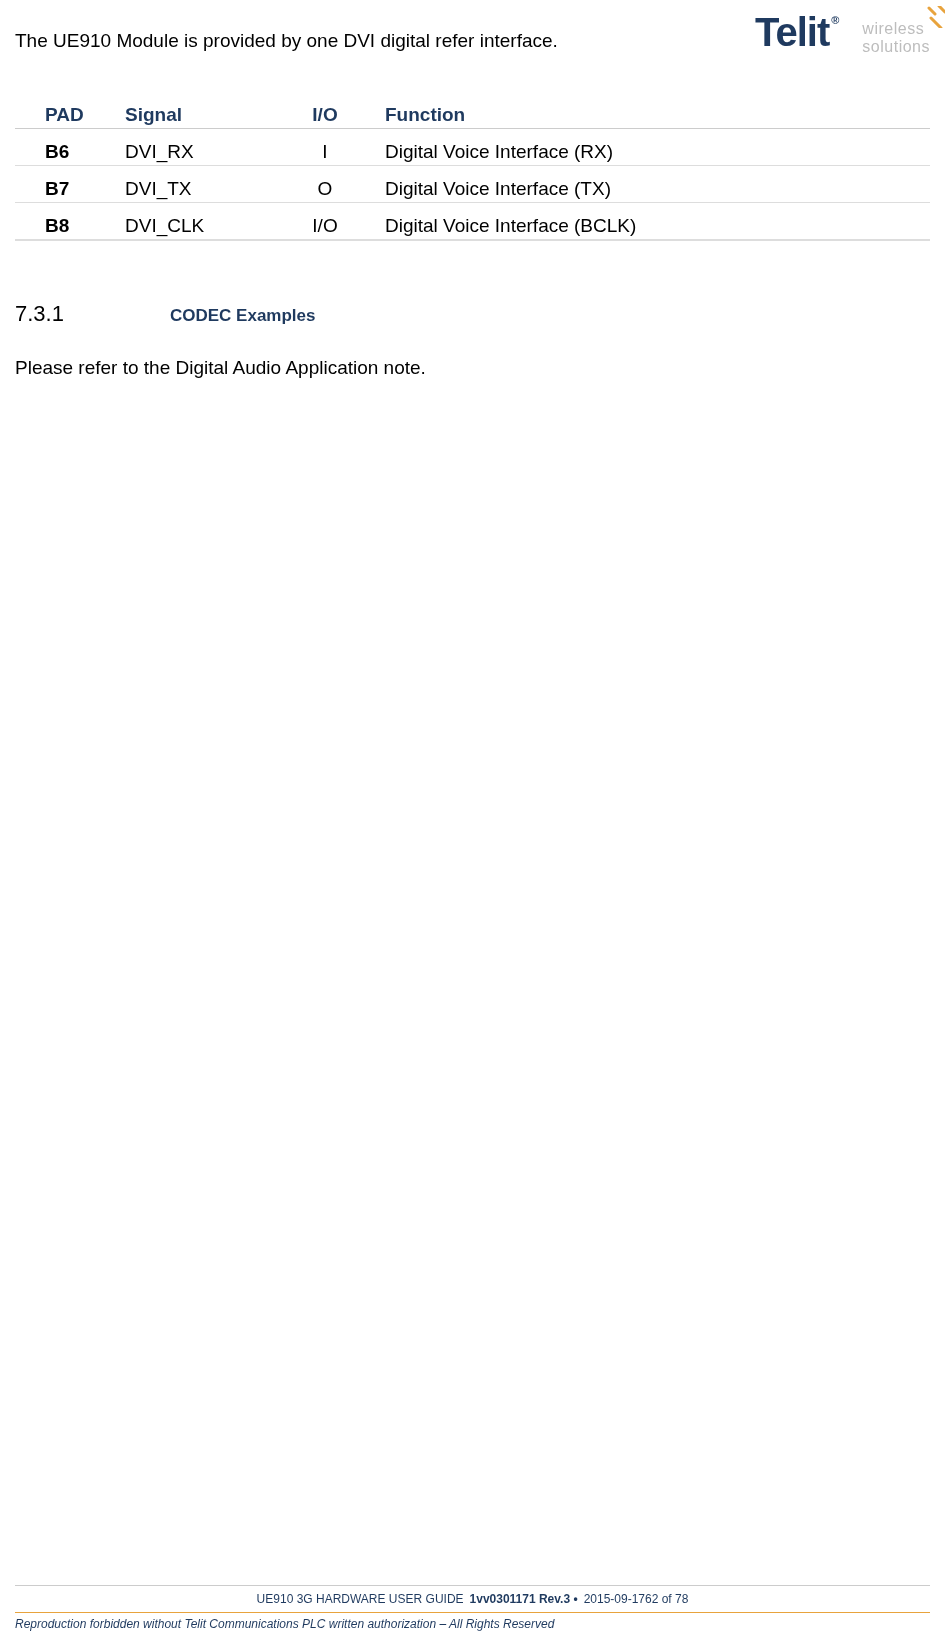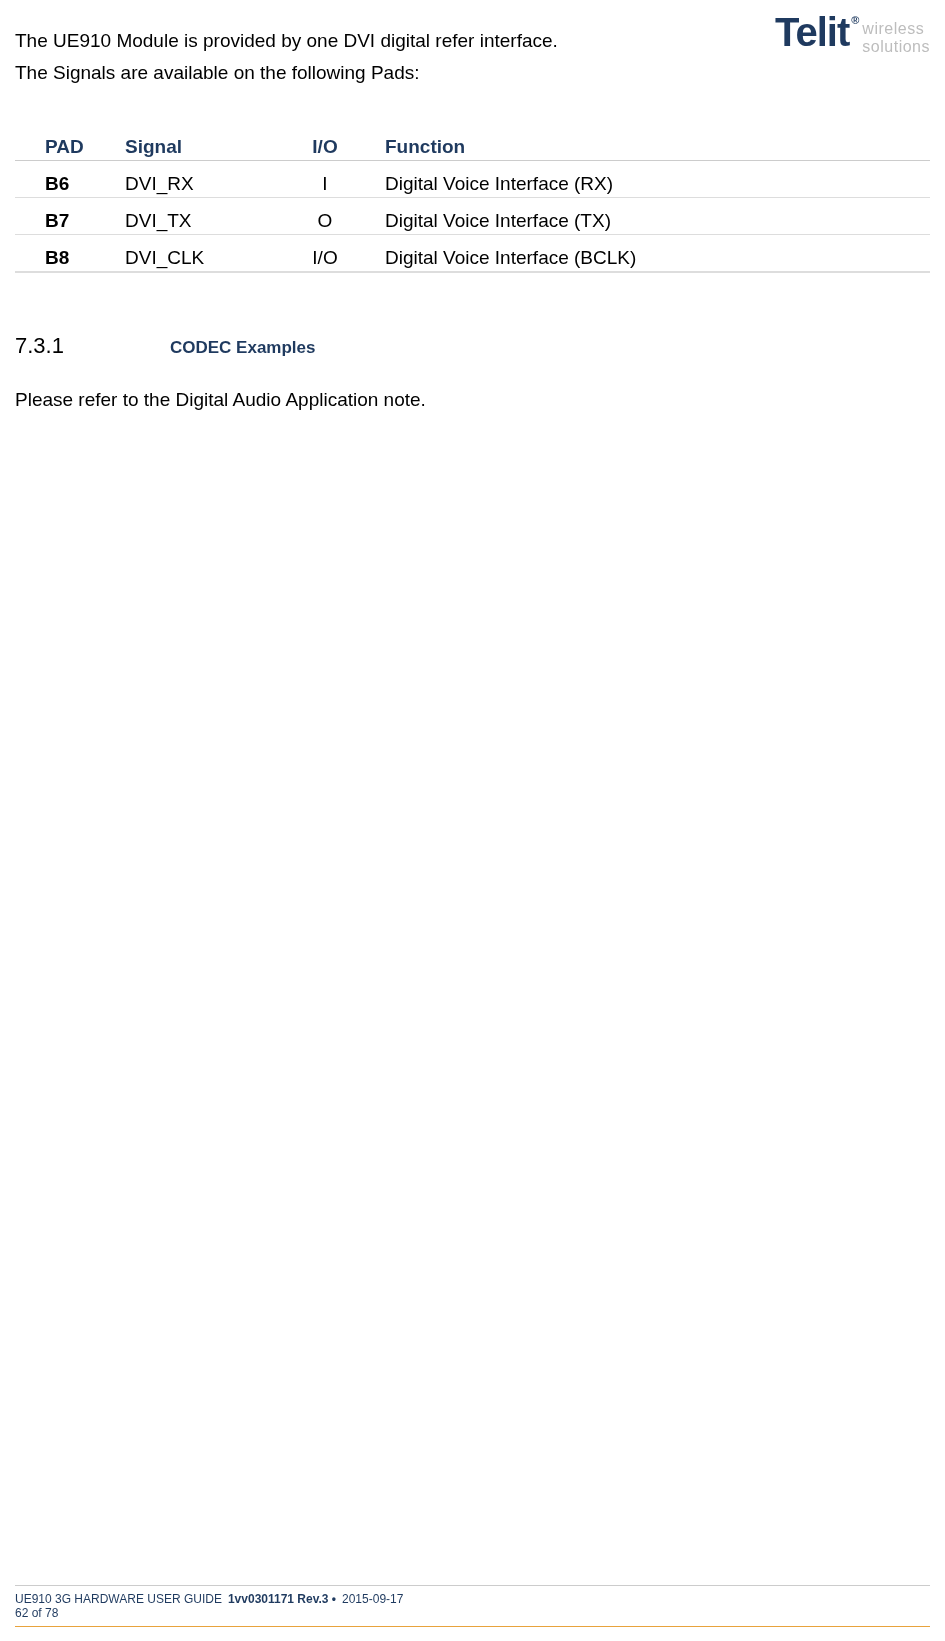--- a/index.html
+++ b/index.html
@@ -43,21 +43,21 @@
       top: -4px;
       left: 172px;
       width: 20px;
       height: 22px;
     }
     .logo-accent svg { width: 100%; height: 100%; }
     .logo-tagline {
       color: #bdbdbd;
       font-size: 16px;
       line-height: 18px;
-      margin-left: 6px;
+      margin-left: 26px;
       margin-top: 10px;
       letter-spacing: 0.5px;
     }
     .h2-row {
       display: flex;
       align-items: baseline;
       margin-top: 30px;
       margin-bottom: 40px;
     }
     .h2-num {
@@ -125,21 +125,20 @@
       left: 15px;
       right: 15px;
     }
     .footer-hr1 { border: none; border-top: 1px solid #ccc; margin-bottom: 6px; }
     .footer-line {
       display: flex;
       justify-content: center;
       font-size: 12px;
       color: #1f3a5f;
       margin-bottom: 6px;
-      flex-direction: column;
     }
     .footer-left {
       display: flex;
       gap: 6px;
       align-items: baseline;
       flex-wrap: wrap;
     }
     .footer-left .bold { font-weight: 700; }
     .footer-hr2 { border: none; border-top: 1.5px solid #e8a33d; margin-bottom: 4px; }
     .footer-copy {
@@ -163,21 +162,20 @@
       <span>Telit</span><span class="logo-reg">®</span>
     </span>
     <div class="logo-tagline">
       <div>wireless</div>
       <div>solutions</div>
     </div>
   </div>
 
 
   <p class="body-p">The UE910 Module is provided by one DVI digital refer interface.</p>
-  <p class="body-p">The Signals are available on the following Pads:</p>
 
   <table class="tbl">
     <thead>
       <tr>
         <th class="col-pad">PAD</th>
         <th class="col-sig">Signal</th>
         <th class="col-io">I/O</th>
         <th class="col-fn">Function</th>
       </tr>
     </thead>
@@ -214,15 +212,16 @@
     <hr class="footer-hr1">
     <div class="footer-line">
       <div class="footer-left">
         <span>UE910 3G HARDWARE USER GUIDE</span>
         <span class="bold">1vv0301171 Rev.3 •</span>
         <span>2015-09-17</span>
       </div>
       <div class="bold">62 of 78</div>
     </div>
     <hr class="footer-hr2">
+    <div class="footer-copy">Reproduction forbidden without Telit Communications PLC written authorization – All Rights Reserved</div>
   </div>
 
 </div>
 
 </body></html>

